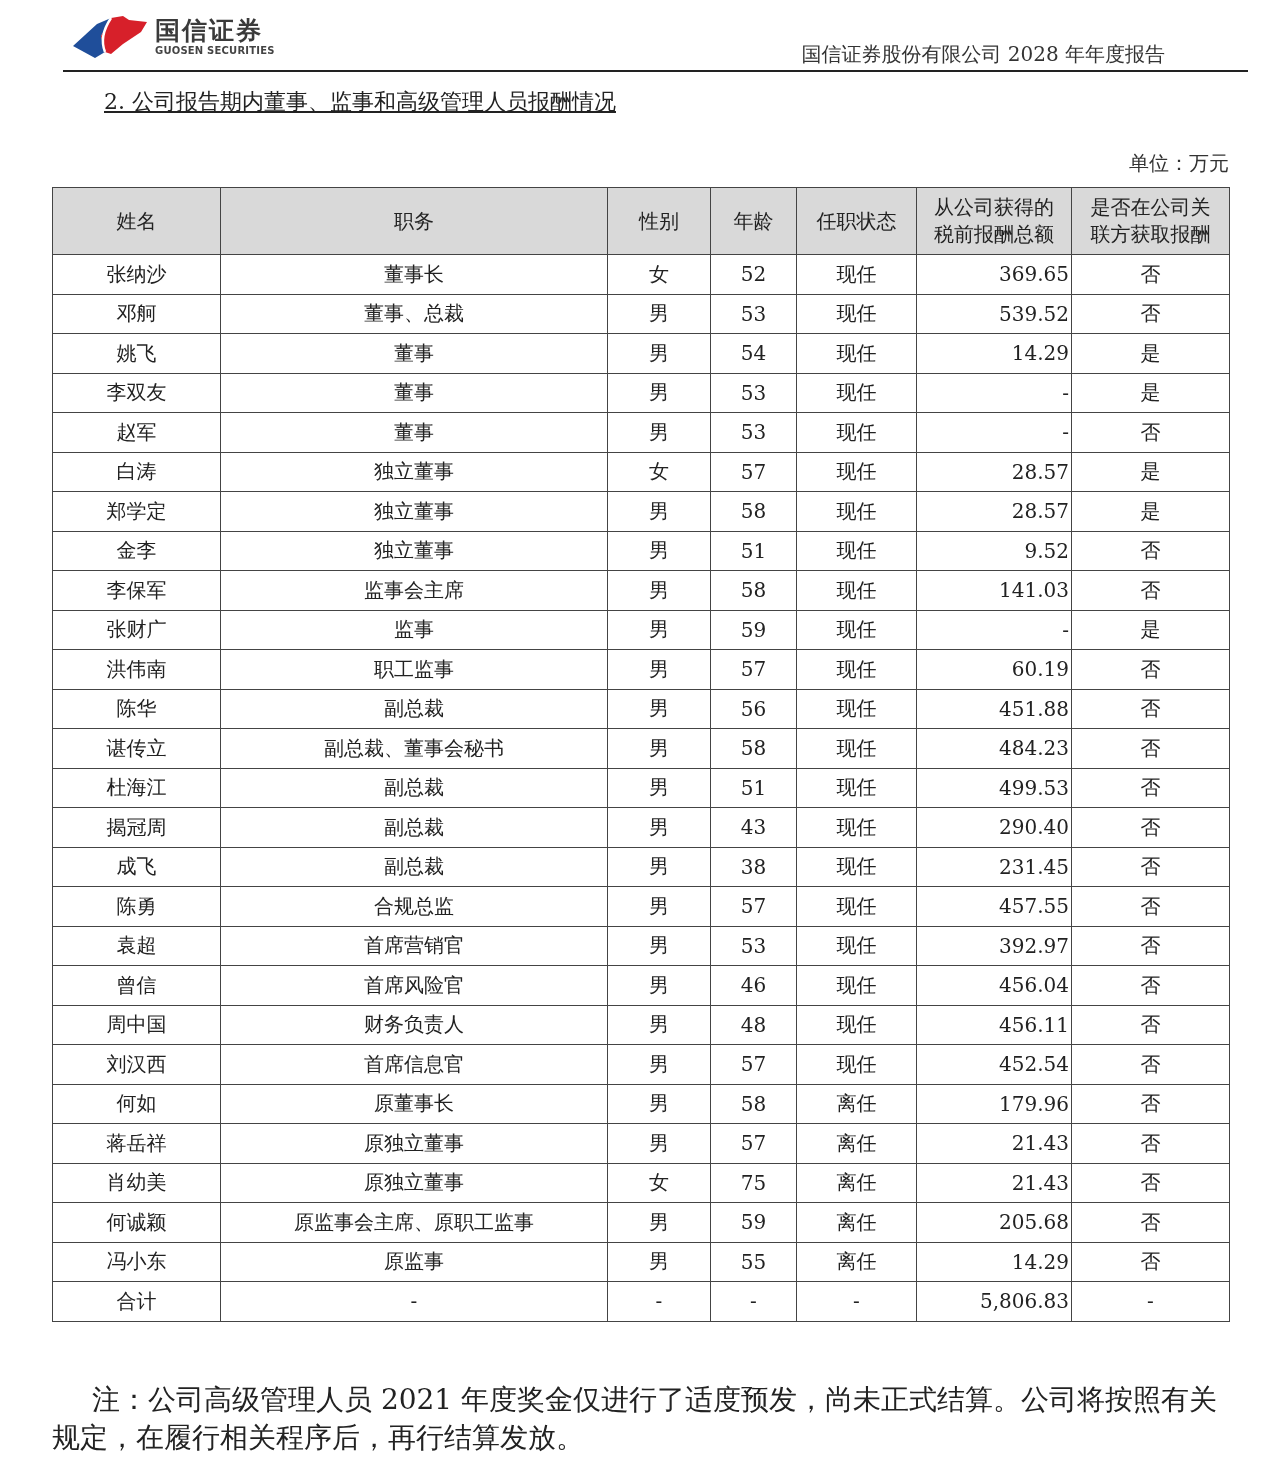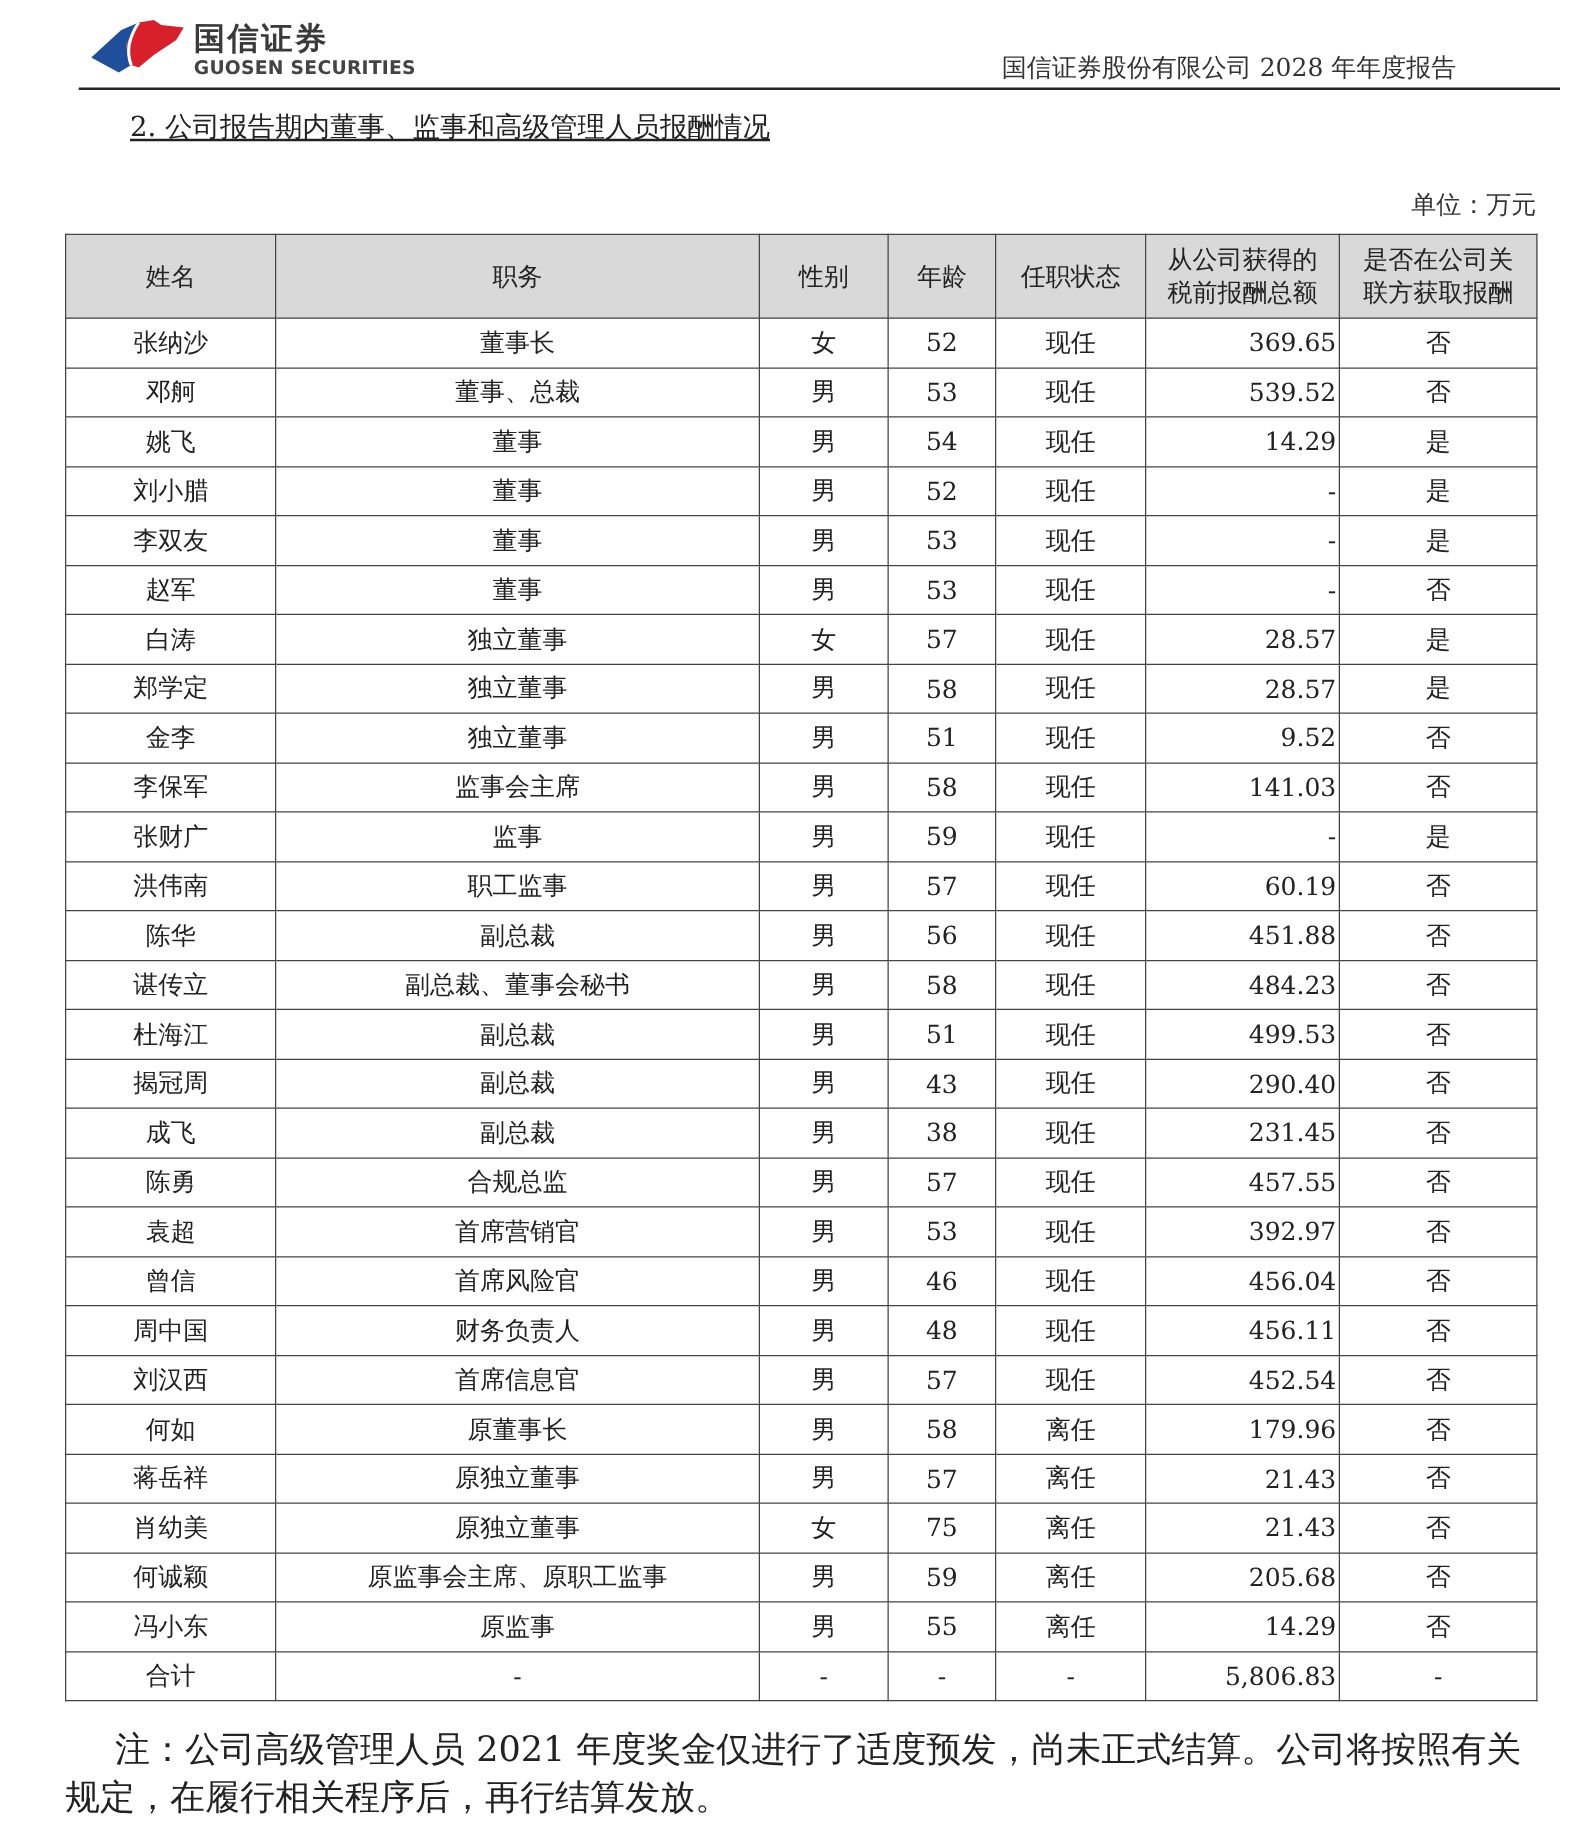--- a/index.html
+++ b/index.html
@@ -3,21 +3,21 @@
 <meta charset="utf-8">
 <style>
   html, body { margin:0; padding:0; background:#ffffff; }
   body { width:1267px; height:1469px; position:relative; overflow:hidden;
          font-family:"DejaVu Serif","Liberation Serif",serif; color:#222; }
   .header { position:absolute; left:15px; top:0; width:1188px; height:75px; }
   .logo-mark { position:absolute; left:56px; top:14px; width:78px; height:46px; }
   .logo-cn { position:absolute; left:140px; top:14px; font-family:"DejaVu Sans","Liberation Sans",sans-serif;
              font-size:25px; font-weight:bold; color:#3a3a3a; letter-spacing:2px; }
   .logo-en { position:absolute; left:140px; top:45px; font-family:"DejaVu Sans","Liberation Sans",sans-serif;
-             font-size:15px; font-weight:bold; color:#444; letter-spacing:0.2px; }
+             font-size:10px; font-weight:bold; color:#444; letter-spacing:0.2px; }
   .report-title { position:absolute; right:38px; top:41px; font-size:20px; color:#333; }
   .header-rule { position:absolute; left:48px; top:70px; width:1185px; height:2px; background:#222; }
   .section-title { position:absolute; left:104px; top:87px; font-size:22px; color:#222;text-decoration:underline; }
   .unit { position:absolute; right:38px; top:150px; font-size:20px; color:#333; }
   table.comp { position:absolute; left:52px; top:187px; width:1177px; border-collapse:collapse;
                table-layout:fixed; font-size:20px;border-radius:12px; }
   table.comp th, table.comp td { border:1.5px solid #444; padding:0; text-align:center; vertical-align:middle;
                font-weight:normal; color:#222; }
   table.comp thead th { background:#d9d9d9; height:66px; line-height:27px; font-size:20px; }
   table.comp tbody td { height:38.5px; }
@@ -86,29 +86,20 @@
       <tr>
         <td>姚飞</td>
         <td>董事</td>
         <td>男</td>
         <td>54</td>
         <td>现任</td>
         <td class="num">14.29</td>
         <td>是</td>
       </tr>
       <tr>
-        <td>刘小腊</td>
-        <td>董事</td>
-        <td>男</td>
-        <td>52</td>
-        <td>现任</td>
-        <td class="num">-</td>
-        <td>是</td>
-      </tr>
-      <tr>
         <td>李双友</td>
         <td>董事</td>
         <td>男</td>
         <td>53</td>
         <td>现任</td>
         <td class="num">-</td>
         <td>是</td>
       </tr>
       <tr>
         <td>赵军</td>

